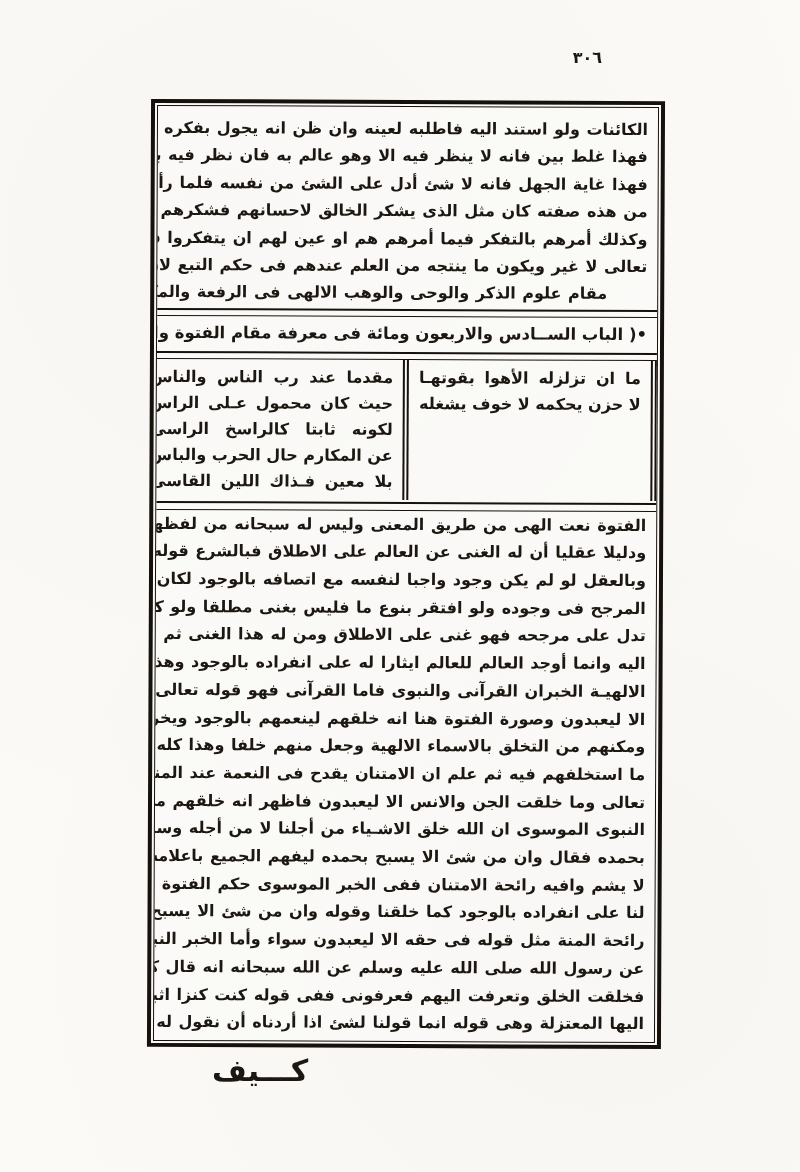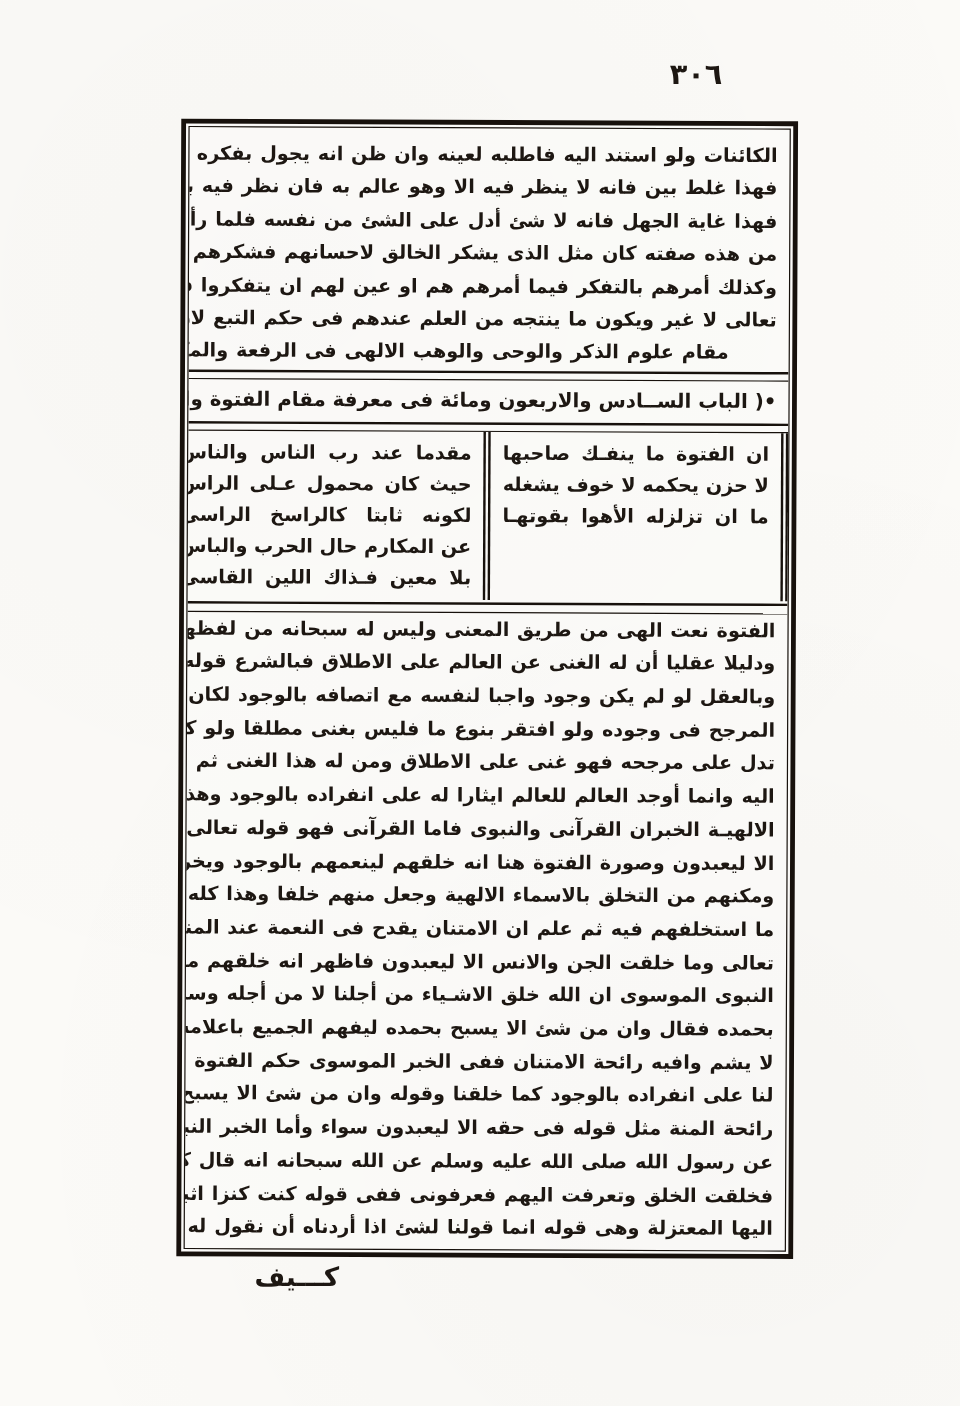--- a/index.html
+++ b/index.html
@@ -7,21 +7,21 @@
     width:800px;height:1172px;position:relative;overflow:hidden;
     background:#fbfaf7;
     background-image:radial-gradient(circle at 30% 20%, rgba(0,0,0,0.015), transparent 60%),
                      radial-gradient(circle at 75% 80%, rgba(0,0,0,0.02), transparent 55%);
     font-family:"DejaVu Sans", sans-serif;
     color:#1d1712;
     direction:rtl;
   }
   .page-number{
     position:absolute;top:48px;right:198px;
-    font-size:24px;font-weight:bold;letter-spacing:2px;
+    font-size:16px;font-weight:bold;letter-spacing:2px;
   }
   .frame{
     position:absolute;left:149px;top:100px;width:514px;height:948px;
     border:4px solid #17110c;box-sizing:border-box;
     transform:rotate(0.25deg);
     background:rgba(255,255,255,0.25);
   }
   .frame-inner{
     position:absolute;top:2px;bottom:2px;left:2px;right:2px;
     border:1.5px solid #17110c;
@@ -59,21 +59,21 @@
   }
   .poem-col-right{border-right:6px double #17110c;border-left:6px double #17110c;}
   .poem-col-left{border-left:2.5px solid #17110c;}
   .poem .vline{
     font-size:16px;font-weight:bold;line-height:25.8px;
     white-space:nowrap;text-align:justify;text-align-last:justify;
   }
   .body-block .tline{line-height:27.7px;}
   .catchword{
     position:absolute;left:212px;top:1053px;
-    font-size:22px;font-weight:bold;
+    font-size:30px;font-weight:bold;
   }
 </style>
 </head>
 <body>
 
 <div class="page-number">٣٠٦</div>
 
 <div class="frame">
   <div class="frame-inner">
 
@@ -91,23 +91,22 @@
     <div class="hrule"></div>
 
     <div class="chapter-title">•( الباب الســادس والاربعون ومائة فى معرفة مقام الفتوة واسراره )•</div>
 
     <div class="hrule"></div>
 
     <div class="poem">
       <div class="poem-gutter-right"></div>
       <div class="poem-col poem-col-right">
 
-      <div class="vline">ان الفتوة ما ينفـك صاحبها</div>
+          <div class="vline">ما ان تزلزله الأهوا بقوتهـا</div>
           <div class="vline">لا حزن يحكمه لا خوف يشغله</div>
-          <div class="vline">ما ان تزلزله الأهوا بقوتهـا</div>
         </div>
       <div class="poem-col poem-col-left">
 
       <div class="vline">مقدما عند رب الناس والناس</div>
           <div class="vline">حيث كان محمول عـلى الراس</div>
           <div class="vline">لكونه ثابتا كالراسخ الراسى</div>
           <div class="vline">عن المكارم حال الحرب والباس</div>
           <div class="vline">بلا معين فـذاك اللين القاسى</div>
         </div>
 

